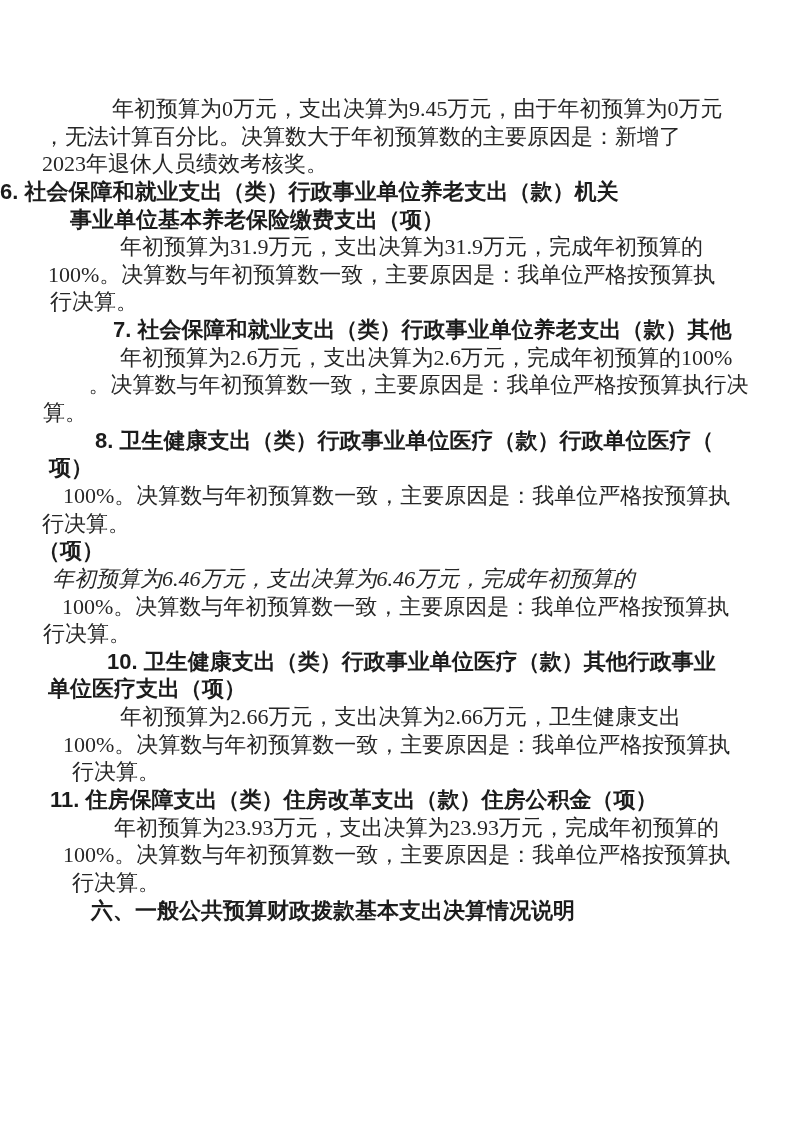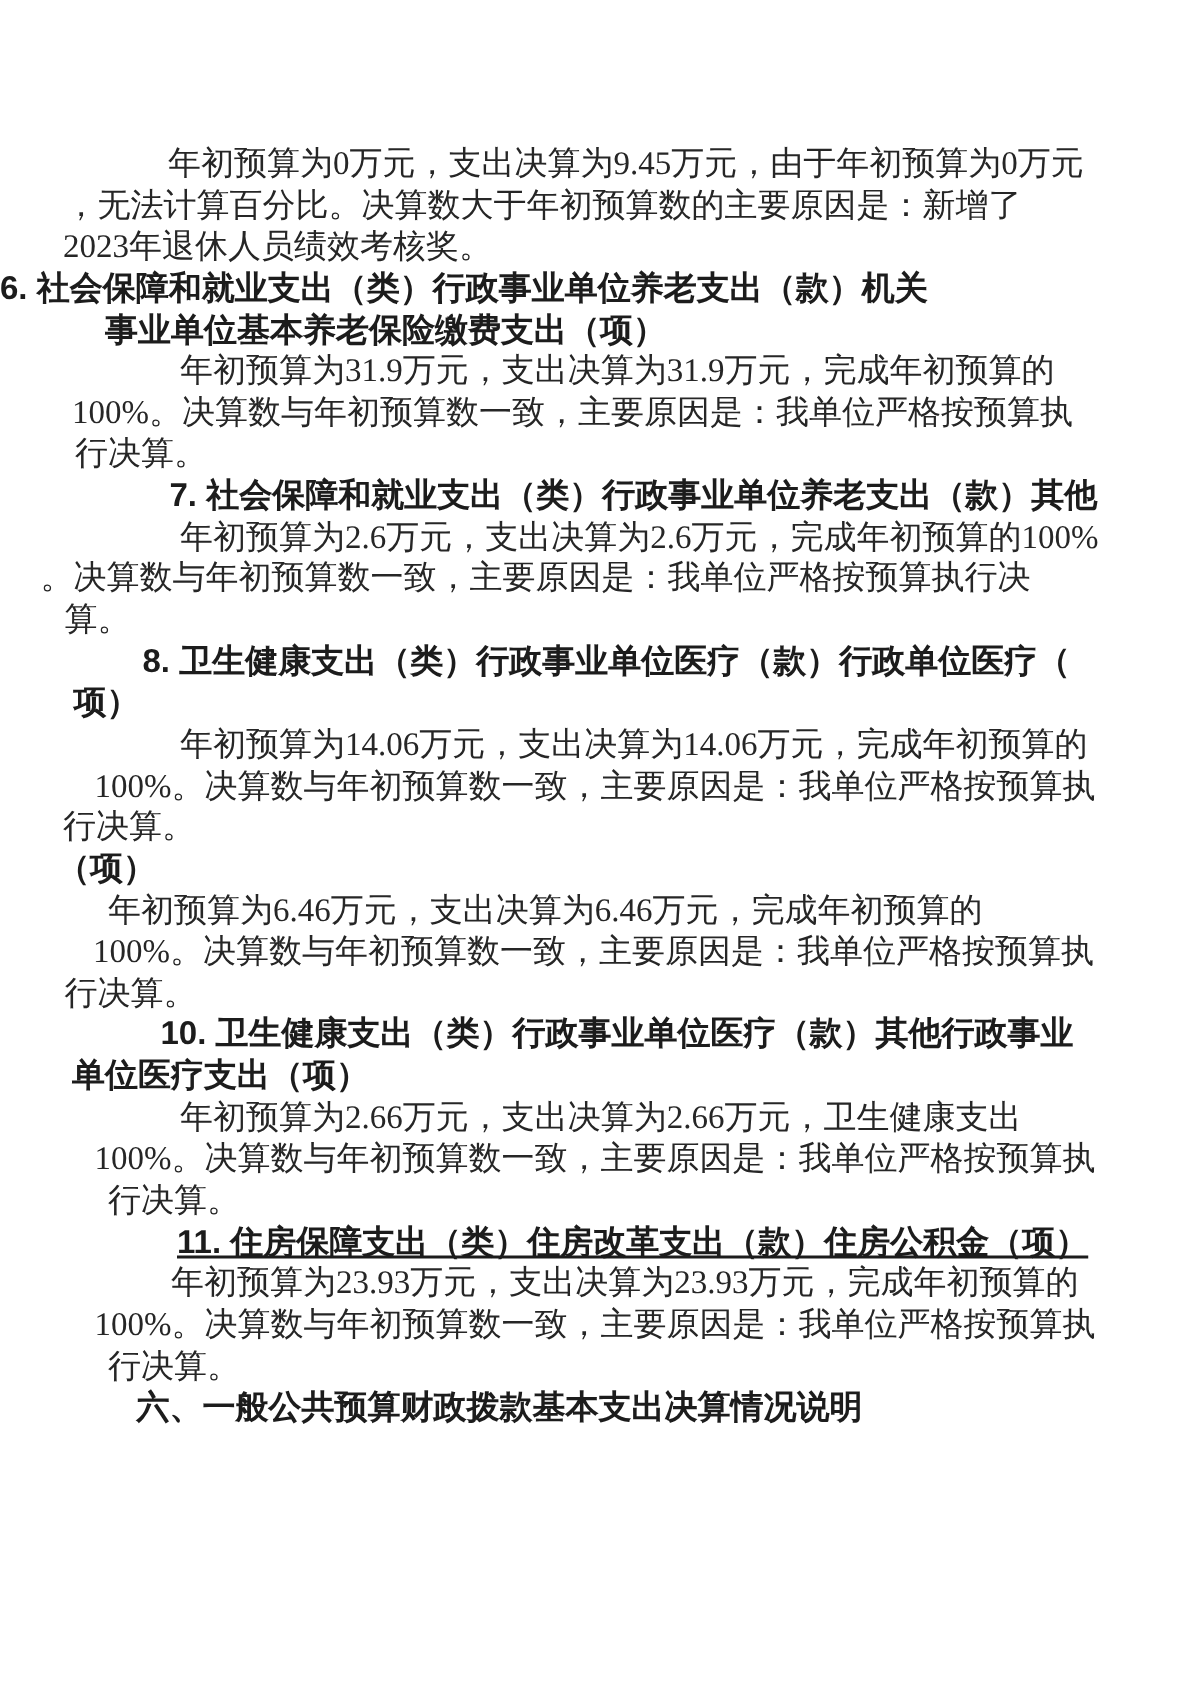--- a/index.html
+++ b/index.html
@@ -41,35 +41,34 @@
       <div class="line" style="padding-left: 112px;">年初预算为0万元，支出决算为9.45万元，由于年初预算为0万元</div>
       <div class="line" style="padding-left: 43px;">，无法计算百分比。决算数大于年初预算数的主要原因是：新增了</div>
       <div class="line" style="padding-left: 42px;">2023年退休人员绩效考核奖。</div>
       <div class="line bold" style="">6. 社会保障和就业支出（类）行政事业单位养老支出（款）机关</div>
       <div class="line bold" style="padding-left: 70px;">事业单位基本养老保险缴费支出（项）</div>
       <div class="line" style="padding-left: 120px;">年初预算为31.9万元，支出决算为31.9万元，完成年初预算的</div>
       <div class="line" style="padding-left: 48px;">100%。决算数与年初预算数一致，主要原因是：我单位严格按预算执</div>
       <div class="line" style="padding-left: 50px;">行决算。</div>
       <div class="line bold" style="padding-left: 113px;">7. 社会保障和就业支出（类）行政事业单位养老支出（款）其他</div>
       <div class="line" style="padding-left: 120px;">年初预算为2.6万元，支出决算为2.6万元，完成年初预算的100%</div>
-      <div class="line" style="padding-left: 27px;">。决算数与年初预算数一致，主要原因是：我单位严格按预算执行决</div>
+      <div class="line" style="padding-left: 44px; text-align: center;">。决算数与年初预算数一致，主要原因是：我单位严格按预算执行决</div>
       <div class="line" style="padding-left: 43px;">算。</div>
       <div class="line bold" style="padding-left: 95px;">8. 卫生健康支出（类）行政事业单位医疗（款）行政单位医疗（</div>
       <div class="line bold" style="padding-left: 49px;">项）</div>
-      <div class="line" style="padding-left: 120px;">年初预算为14.06万元，支出决算为14.06万元，完成年初预算的</div>
       <div class="line" style="padding-left: 63px;">100%。决算数与年初预算数一致，主要原因是：我单位严格按预算执</div>
       <div class="line" style="padding-left: 42px;">行决算。</div>
       <div class="line bold" style="padding-left: 38px;">（项）</div>
-      <div class="line" style="padding-left: 72px;">年初预算为6.46万元，支出决算为6.46万元，完成年初预算的</div>
+      <div class="line" style="padding-left: 52px; font-style: italic;">年初预算为6.46万元，支出决算为6.46万元，完成年初预算的</div>
       <div class="line" style="padding-left: 62px;">100%。决算数与年初预算数一致，主要原因是：我单位严格按预算执</div>
       <div class="line" style="padding-left: 43px;">行决算。</div>
       <div class="line bold" style="padding-left: 107px;">10. 卫生健康支出（类）行政事业单位医疗（款）其他行政事业</div>
       <div class="line bold" style="padding-left: 48px;">单位医疗支出（项）</div>
       <div class="line" style="padding-left: 120px;">年初预算为2.66万元，支出决算为2.66万元，卫生健康支出</div>
       <div class="line" style="padding-left: 63px;">100%。决算数与年初预算数一致，主要原因是：我单位严格按预算执</div>
       <div class="line" style="padding-left: 72px;">行决算。</div>
-      <div class="line bold" style="padding-left: 118px; text-decoration: underline;">11. 住房保障支出（类）住房改革支出（款）住房公积金（项）</div>
+      <div class="line bold" style="padding-left: 50px;">11. 住房保障支出（类）住房改革支出（款）住房公积金（项）</div>
       <div class="line" style="padding-left: 114px;">年初预算为23.93万元，支出决算为23.93万元，完成年初预算的</div>
       <div class="line" style="padding-left: 63px;">100%。决算数与年初预算数一致，主要原因是：我单位严格按预算执</div>
       <div class="line" style="padding-left: 72px;">行决算。</div>
       <div class="line bold" style="padding-left: 91px;">六、一般公共预算财政拨款基本支出决算情况说明</div>
     </div>
 </div>
 
 </body></html>

